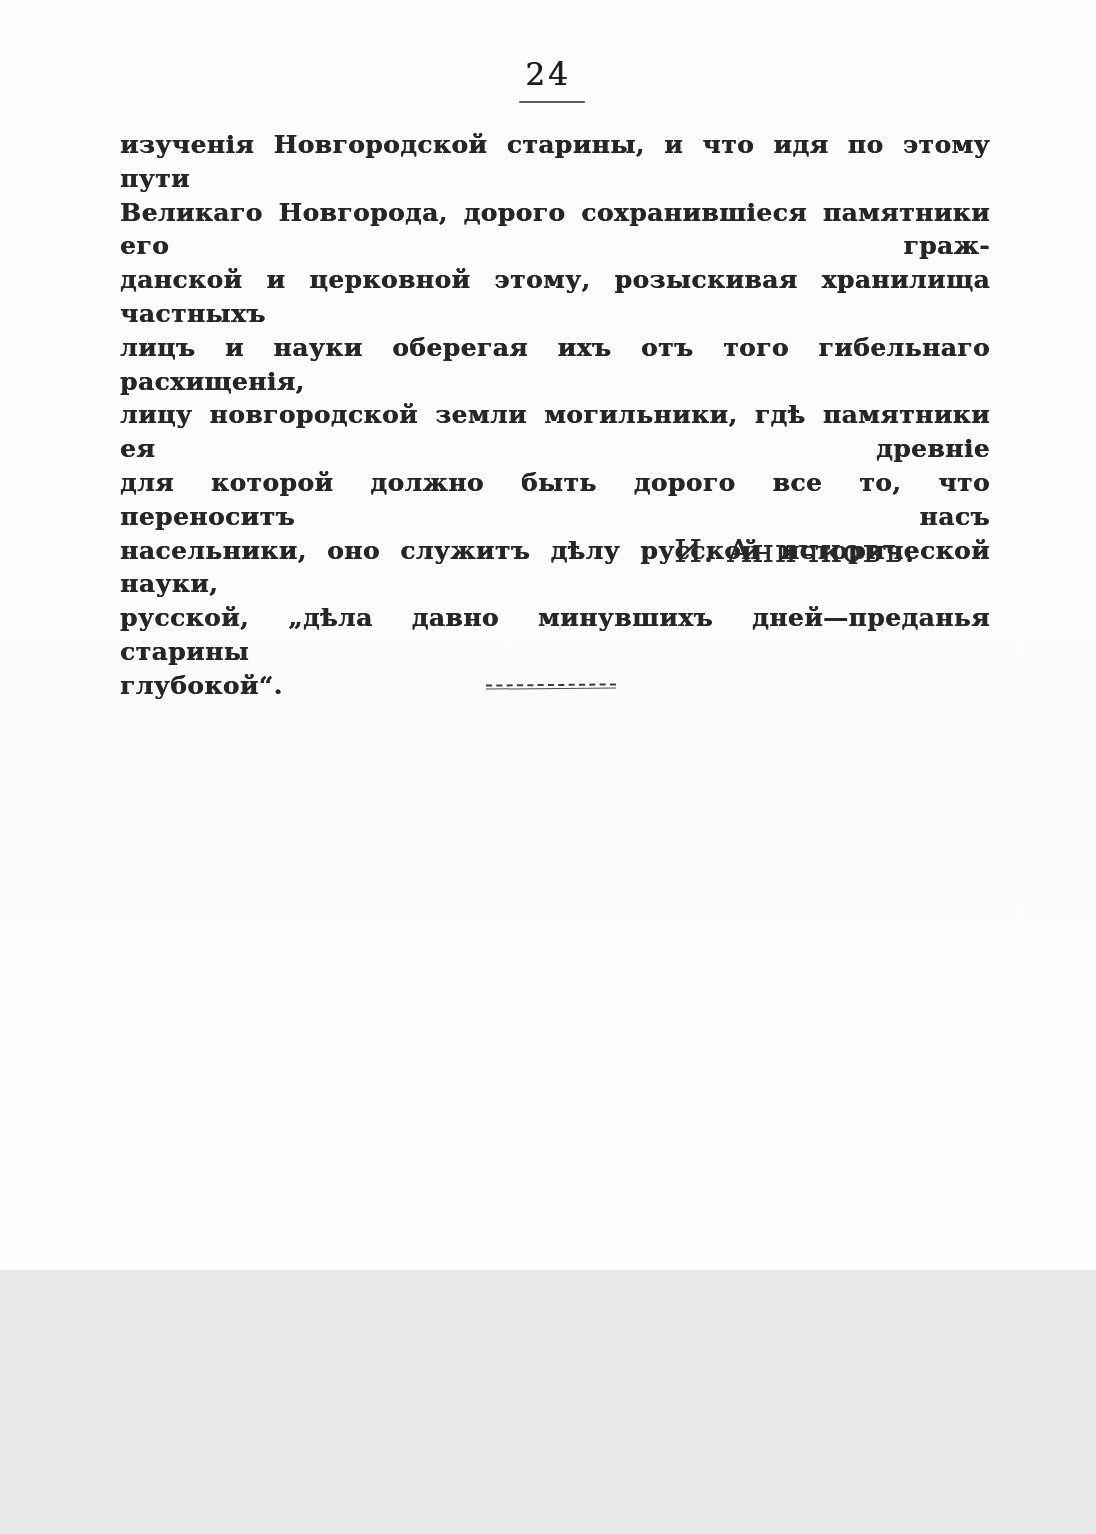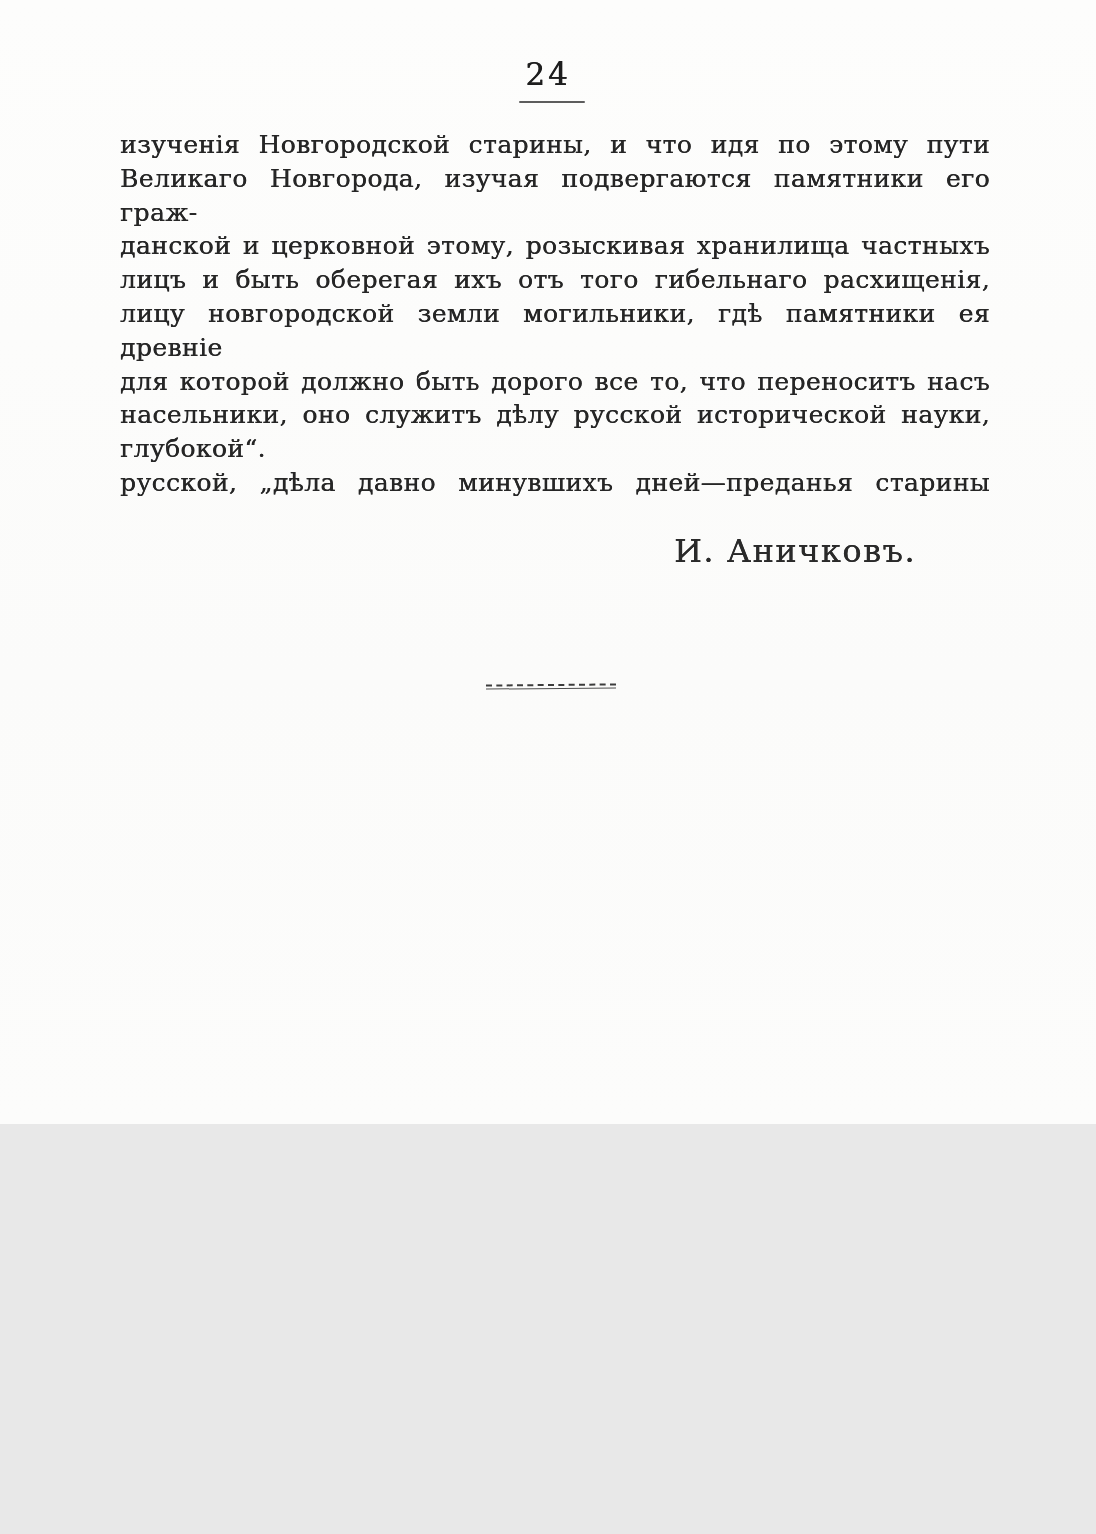--- a/index.html
+++ b/index.html
@@ -3,21 +3,21 @@
 <meta charset="utf-8">
 <style>
   html, body {
     margin: 0;
     padding: 0;
     background: #e8e8e8;
   }
   .page {
     position: relative;
     width: 1096px;
-    height: 1124px;
+    height: 1270px;
     margin: 0 auto;
     background: linear-gradient(180deg, #fdfdfc 0%, #fbfbfa 60%, #fcfcfb 100%);
     overflow: hidden;
     font-family: "DejaVu Serif", "Liberation Serif", serif;
     color: #242424;
   }
   .page-number {
     position: absolute;
     top: 56px;
     left: 0;
@@ -46,20 +46,21 @@
   .text-line {
     font-size: 25px;
     line-height: 33.8px;
     letter-spacing: 0.4px;
     word-spacing: 2px;
     text-align: justify;
     text-align-last: justify;
     white-space: normal;
     text-shadow: 0.35px 0 0 currentColor;
     color: #262626;
+    font-weight: bold;
   }
   .text-line.last {
     text-align: left;
     text-align-last: left;
   }
   .signature {
     position: absolute;
     top: 532px;
     right: 180px;
     font-size: 32px;
@@ -82,27 +83,27 @@
 <body>
 
 <div class="page">
 
   <div class="page-number">24</div>
 
   <div class="page-number-rule"></div>
 
   <div class="body-text">
     <div class="text-line">изученія Новгородской старины, и что идя по этому пути</div>
-    <div class="text-line">Великаго Новгорода, изучая подвергаются памятники его граж-</div>
+    <div class="text-line">Великаго Новгорода, дорого сохранившіеся памятники его граж-</div>
     <div class="text-line">данской и церковной этому, розыскивая хранилища частныхъ</div>
-    <div class="text-line">лицъ и быть оберегая ихъ отъ того гибельнаго расхищенія,</div>
+    <div class="text-line">лицъ и науки оберегая ихъ отъ того гибельнаго расхищенія,</div>
     <div class="text-line">лицу новгородской земли могильники, гдѣ памятники ея древніе</div>
     <div class="text-line">для которой должно быть дорого все то, что переноситъ насъ</div>
     <div class="text-line">насельники, оно служитъ дѣлу русской исторической науки,</div>
+    <div class="text-line">русской, „дѣла давно минувшихъ дней—преданья старины</div>
     <div class="text-line last">глубокой“.</div>
-    <div class="text-line">русской, „дѣла давно минувшихъ дней—преданья старины</div>
   </div>
 
   <div class="signature">И. Аничковъ.</div>
 
   <div class="divider-rule"></div>
 
 </div>
 
 </body></html>

